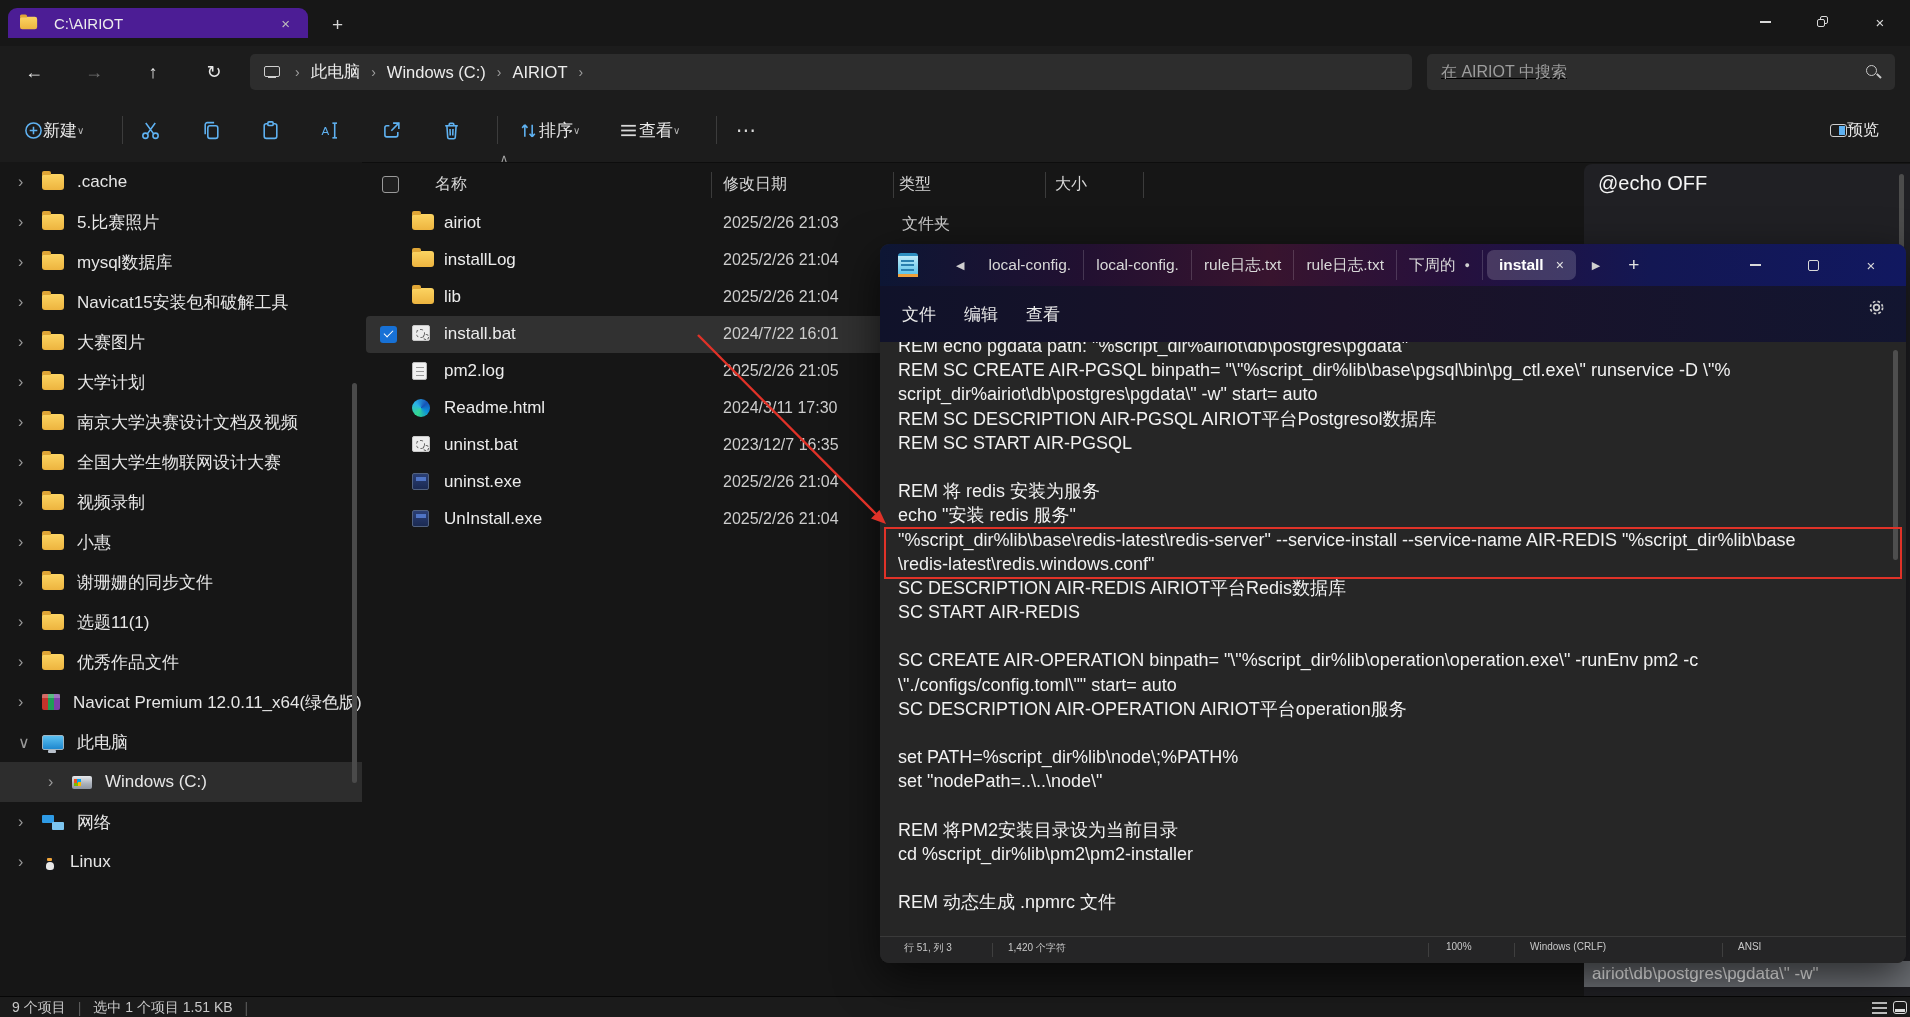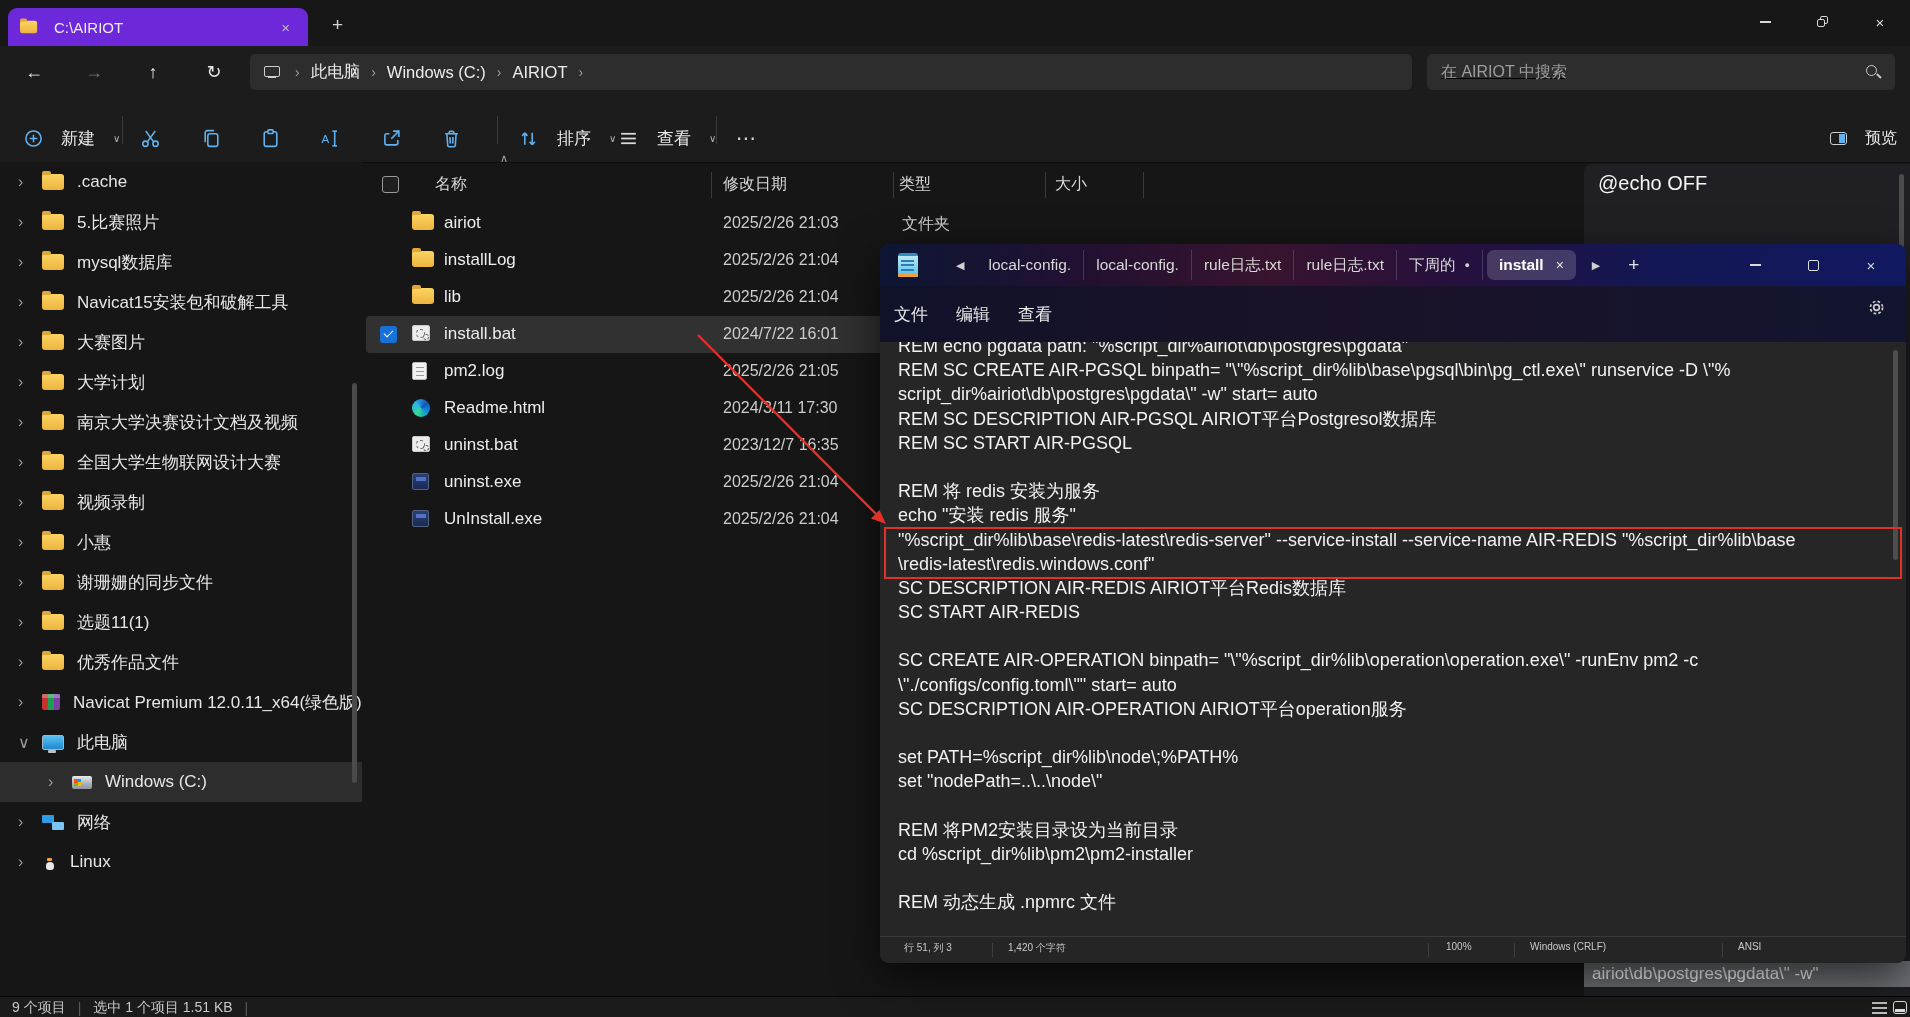--- a/index.html
+++ b/index.html
@@ -3,21 +3,21 @@
 <meta charset="utf-8">
 <style>
   html,body{margin:0;padding:0;background:#000;}
   body{width:1910px;height:1017px;position:relative;overflow:hidden;
        font-family:"Liberation Sans","DejaVu Sans",sans-serif;
        -webkit-font-smoothing:antialiased;}
   .canvas{position:absolute;inset:0;background:#161616;}
 
   
   .x-tabrow{position:absolute;left:0;top:0;width:1910px;height:46px;background:#171717;}
-  .x-tab{position:absolute;left:8px;top:8px;width:300px;height:38px;background:#6d28d9;
+  .x-tab{position:absolute;left:8px;top:8px;width:300px;height:30px;background:#4c1d95;
          border-radius:9px 9px 0 0;display:flex;align-items:center;padding:0 12px;box-sizing:border-box;}
   .x-tab .title{color:#ececec;font-size:15px;margin-left:12px;flex:1;}
   .x-tab .tclose{color:#bdbdbd;font-size:15px;padding:0 6px;}
   .newtab{position:absolute;left:332px;top:14px;color:#d5d5d5;font-size:19px;}
   .cap{position:absolute;top:0;height:44px;width:46px;display:flex;align-items:center;justify-content:center;}
   .capglyph-min{width:11px;height:1.5px;background:#d9d9d9;}
   .ric{position:relative;width:12px;height:12px;}
   .ric i{position:absolute;box-sizing:border-box;border:1.3px solid #d9d9d9;border-radius:2px;width:8px;height:8px;}
   .ric i.b{left:3px;top:0;}
   .ric i.f{left:0;top:3px;background:#171717;}
@@ -34,21 +34,21 @@
   .mon i{position:absolute;left:0;top:0;width:14px;height:9px;border:1.5px solid #cfcfcf;border-radius:2px;}
   .mon b{position:absolute;left:4px;top:11px;width:8px;height:1.6px;background:#cfcfcf;}
   .search{position:absolute;left:1427px;top:8px;width:468px;height:36px;background:#2d2d2d;border-radius:5px;
           display:flex;align-items:center;padding:0 14px;box-sizing:border-box;text-decoration:underline;}
   .search .ph{color:#9d9d9d;font-size:16px;flex:1;}
   .sico{position:relative;width:15px;height:15px;}
   .sico i{position:absolute;left:0;top:0;width:9px;height:9px;border:1.6px solid #c9c9c9;border-radius:50%;}
   .sico b{position:absolute;left:9.5px;top:10px;width:6px;height:1.7px;background:#c9c9c9;transform:rotate(45deg);}
 
   .x-toolbar{position:absolute;left:0;top:98px;width:1910px;height:64px;background:#1c1c1c;border-bottom:1px solid #0d0d0d;}
-  .tbtn{position:absolute;top:8px;height:64px;display:flex;align-items:center;gap:18px;color:#e8e8e8;font-size:17px;}
+  .tbtn{position:absolute;top:0;height:64px;display:flex;align-items:center;gap:0;color:#e8e8e8;font-size:17px;}
   .tb-chev{font-size:10px;color:#b5b5b5;}
   .tdiv{position:absolute;top:18px;width:1px;height:28px;background:#3c3c3c;}
   svg.tico{display:block;}
 
   
   .sidebar{position:absolute;left:0;top:162px;width:362px;height:834px;background:#161616;overflow:hidden;}
   .sitem{height:40px;display:flex;align-items:center;padding-left:18px;font-size:17px;color:#e6e6e6;white-space:nowrap;}
   .sitem .chev{width:24px;color:#9a9a9a;font-size:16px;flex:0 0 auto;}
   .sitem .fico{margin-right:13px;flex:0 0 auto;}
   .sitem .lbl{overflow:hidden;text-overflow:ellipsis;}
@@ -137,21 +137,21 @@
   .ntab.dot .tdot{display:inline;}
   .ntab .tx{display:none;margin-left:12px;color:#e4e4e4;font-size:14px;}
   .ntab.active{background:rgba(255,255,255,.17);border-radius:7px;color:#fff;font-weight:bold;margin:0 4px;}
   .ntab.active .tx{display:inline;font-weight:normal;}
   .nplus{color:#e2e2e2;font-size:19px;padding:0 16px;}
   .ncaps{position:absolute;right:6px;top:0;height:42px;display:flex;}
   .ncap{width:58px;height:42px;display:flex;align-items:center;justify-content:center;}
   .nmax{width:11px;height:11px;border:1.3px solid #d9d9d9;border-radius:2px;box-sizing:border-box;}
   .nmenu{position:absolute;left:0;top:42px;width:100%;height:56px;
          background:linear-gradient(90deg,#10122a,#1b1228 45%,#121530 100%);
-         display:flex;align-items:center;padding-left:0;box-sizing:border-box;}
+         display:flex;align-items:center;padding-left:8px;box-sizing:border-box;}
   .nmenu .mi{color:#eaeaea;font-size:17px;padding:0 14px;}
   .ngear{position:absolute;right:20px;top:54px;}
   .ntext{position:absolute;left:0;top:98px;width:100%;height:594px;background:#262626;overflow:hidden;}
   .nlines{position:absolute;left:18px;top:-8px;width:995px;}
   .nline{height:24.2px;line-height:24.2px;font-size:18px;color:#f1f1f1;white-space:pre;}
   .nscroll{position:absolute;left:1013px;top:106px;width:5px;height:210px;background:#4e4e4e;border-radius:3px;}
   .nstatus{position:absolute;left:0;top:692px;width:100%;height:27px;background:#252526;border-top:1px solid #3a3a3a;
            color:#c9c9c9;font-size:10px;}
   .nstatus span{position:absolute;top:4px;white-space:nowrap;}
   .nsdiv{position:absolute;top:6px;width:1px;height:14px;background:#3f3f3f;}

